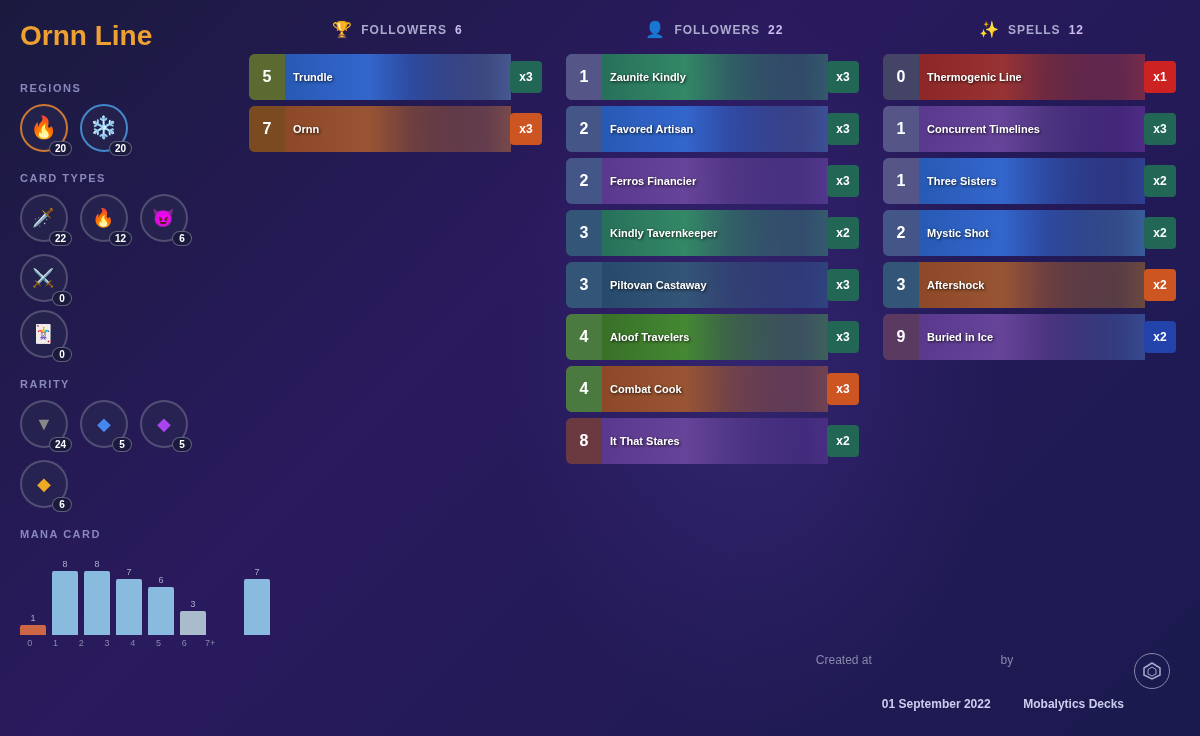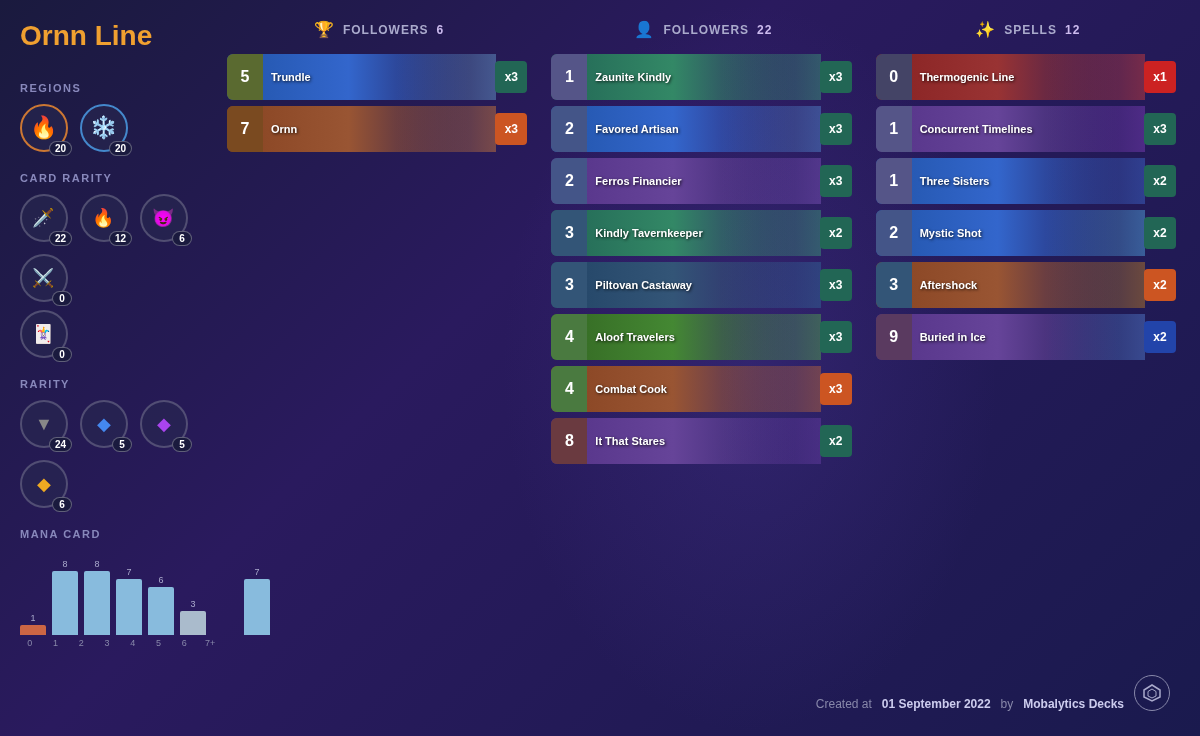--- a/index.html
+++ b/index.html
@@ -29,21 +29,21 @@
       background: radial-gradient(ellipse at center, rgba(80,60,160,0.3) 0%, transparent 70%);
       z-index: 0;
     }
 
     .content {
       position: relative;
       z-index: 1;
       display: flex;
       height: 100%;
       padding: 20px;
-      gap: 7px;
+      gap: 29px;
       border-radius: 13px;
     }
 
     
     .left-panel {
       width: 200px;
       flex-shrink: 0;
       display: flex;
       flex-direction: column;
       gap: 20px;
@@ -254,21 +254,21 @@
     .qty-bg-orange { background: #cc5522; }
     .qty-bg-teal { background: #226655; }
     .qty-bg-blue { background: #2244aa; }
     .qty-bg-red { background: #cc2222; }
 
     
     .footer {
       margin-top: auto;
       display: flex;
       justify-content: flex-end;
-      align-items: flex-end;
+      align-items: flex-start;
       gap: 10px;
       padding-right: 10px;
       padding-bottom: 5px;
       color: #8888aa;
       font-size: 12px;
     }
 
     .footer-bold {
       color: #ccccee;
       font-weight: bold;
@@ -306,21 +306,21 @@
           <div class="badge-count">20</div>
         </div>
         <div class="icon-badge">
           <div class="icon-circle" style="color:#4488cc;border-color:#4488cc;">❄️</div>
           <div class="badge-count">20</div>
         </div>
       </div>
     </div>
 
     <div>
-      <div class="section-label">CARD RARITY</div>
+      <div class="section-label">CARD TYPES</div>
       <div class="icon-row">
         <div class="icon-badge">
           <div class="icon-circle" style="font-size:18px;">🗡️</div>
           <div class="badge-count">22</div>
         </div>
         <div class="icon-badge">
           <div class="icon-circle" style="font-size:18px;">🔥</div>
           <div class="badge-count">12</div>
         </div>
         <div class="icon-badge">

